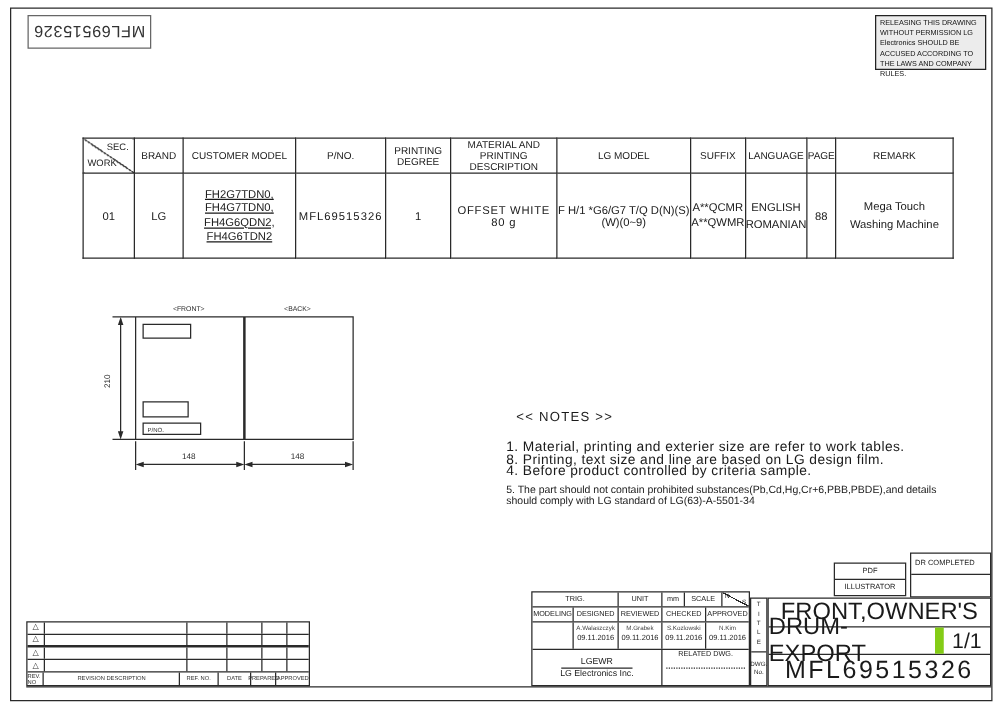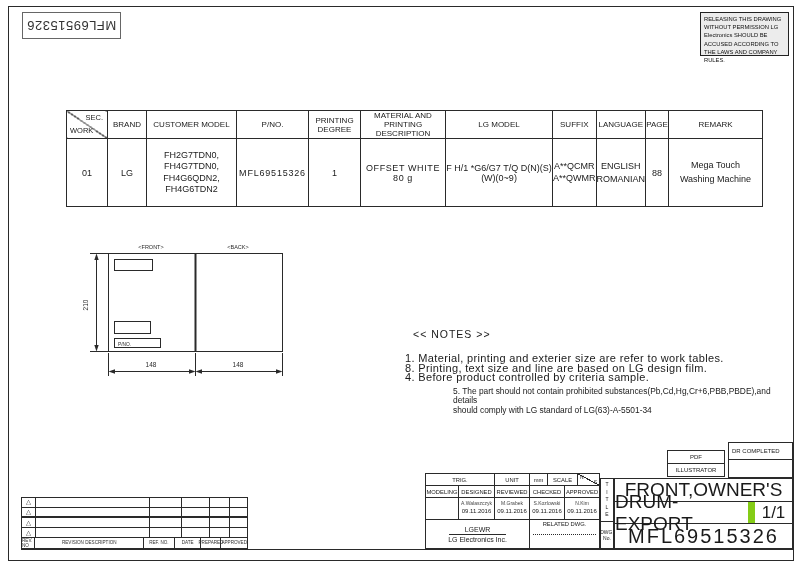--- a/index.html
+++ b/index.html
@@ -32,37 +32,37 @@
   .diag { position:relative;
     background:linear-gradient(to top right, transparent calc(50% - .5px), #2a2a2a calc(50% - .5px), #2a2a2a calc(50% + .5px), transparent calc(50% + .5px));
   }
   .diag .dt { position:absolute; top:2px; right:4px; font-size:7.5px; }
   .diag .db { position:absolute; bottom:3px; left:3px; font-size:7.5px; }
   .h-cond { font-size:6px; letter-spacing:0; }
   .h-cond5 { font-size:5.5px; letter-spacing:0;margin-left:47px; }
   .h-lgm { font-size:7px; }
   .h-sm { font-size:6.5px; }
   .pre { white-space:pre-line; }
-  .cell-model { text-align:left; padding-left:24px; line-height:1.25; }
+  .cell-model { text-align:left; padding-left:24px; line-height:1.25;text-decoration:underline; }
   .cell-pno { font-size:9.5px; letter-spacing:.8px; }
   .cell-mat { font-size:8px; letter-spacing:.6px; }
   .cell-lgmodel { font-size:6.5px; }
   .cell-suffix { font-size:7px; text-align:left; padding-left:4px; line-height:1.3; }
   .cell-lang { font-size:7.5px; text-align:left; padding-left:5px; line-height:1.35; }
   .cell-remark { text-align:left; padding-left:10px; line-height:1.5;margin-top:46px; }
 
   
   .drawing { position:absolute; left:75px; top:235px; }
   .drawing text { fill:#2a2a2a; font-family:"Liberation Sans", sans-serif; }
 
   
   .notes { position:absolute; left:405px; top:328px; width:380px; }
   .notes-heading { font-size:10.5px; letter-spacing:1px; margin:0 0 14px 8px; }
   .note-item { font-size:11px; line-height:9.6px; letter-spacing:.35px; white-space:pre-line; }
-  .note-item.n5 { margin-top:4px; font-size:8.4px; letter-spacing:0;margin-left:48px; }
+  .note-item.n5 { margin-top:4px; font-size:8.4px; letter-spacing:0; }
 
   
   .approval { position:absolute; left:425px; top:473px; width:175px; height:76px;
     border:1px solid #2a2a2a; box-sizing:border-box; display:flex; flex-direction:column; }
   .ap-row { display:flex; border-bottom:1px solid #2a2a2a; }
   .ap-row:last-child { border-bottom:none; flex:1; }
   .ap-cell { border-right:1px solid #2a2a2a; box-sizing:border-box;
     display:flex; align-items:center; justify-content:center; font-size:5.8px; }
   .ap-cell:last-child { border-right:none; }
   .ap-r1 { height:11px; } .ap-r2 { height:11px; } .ap-r3 { height:21px; }

